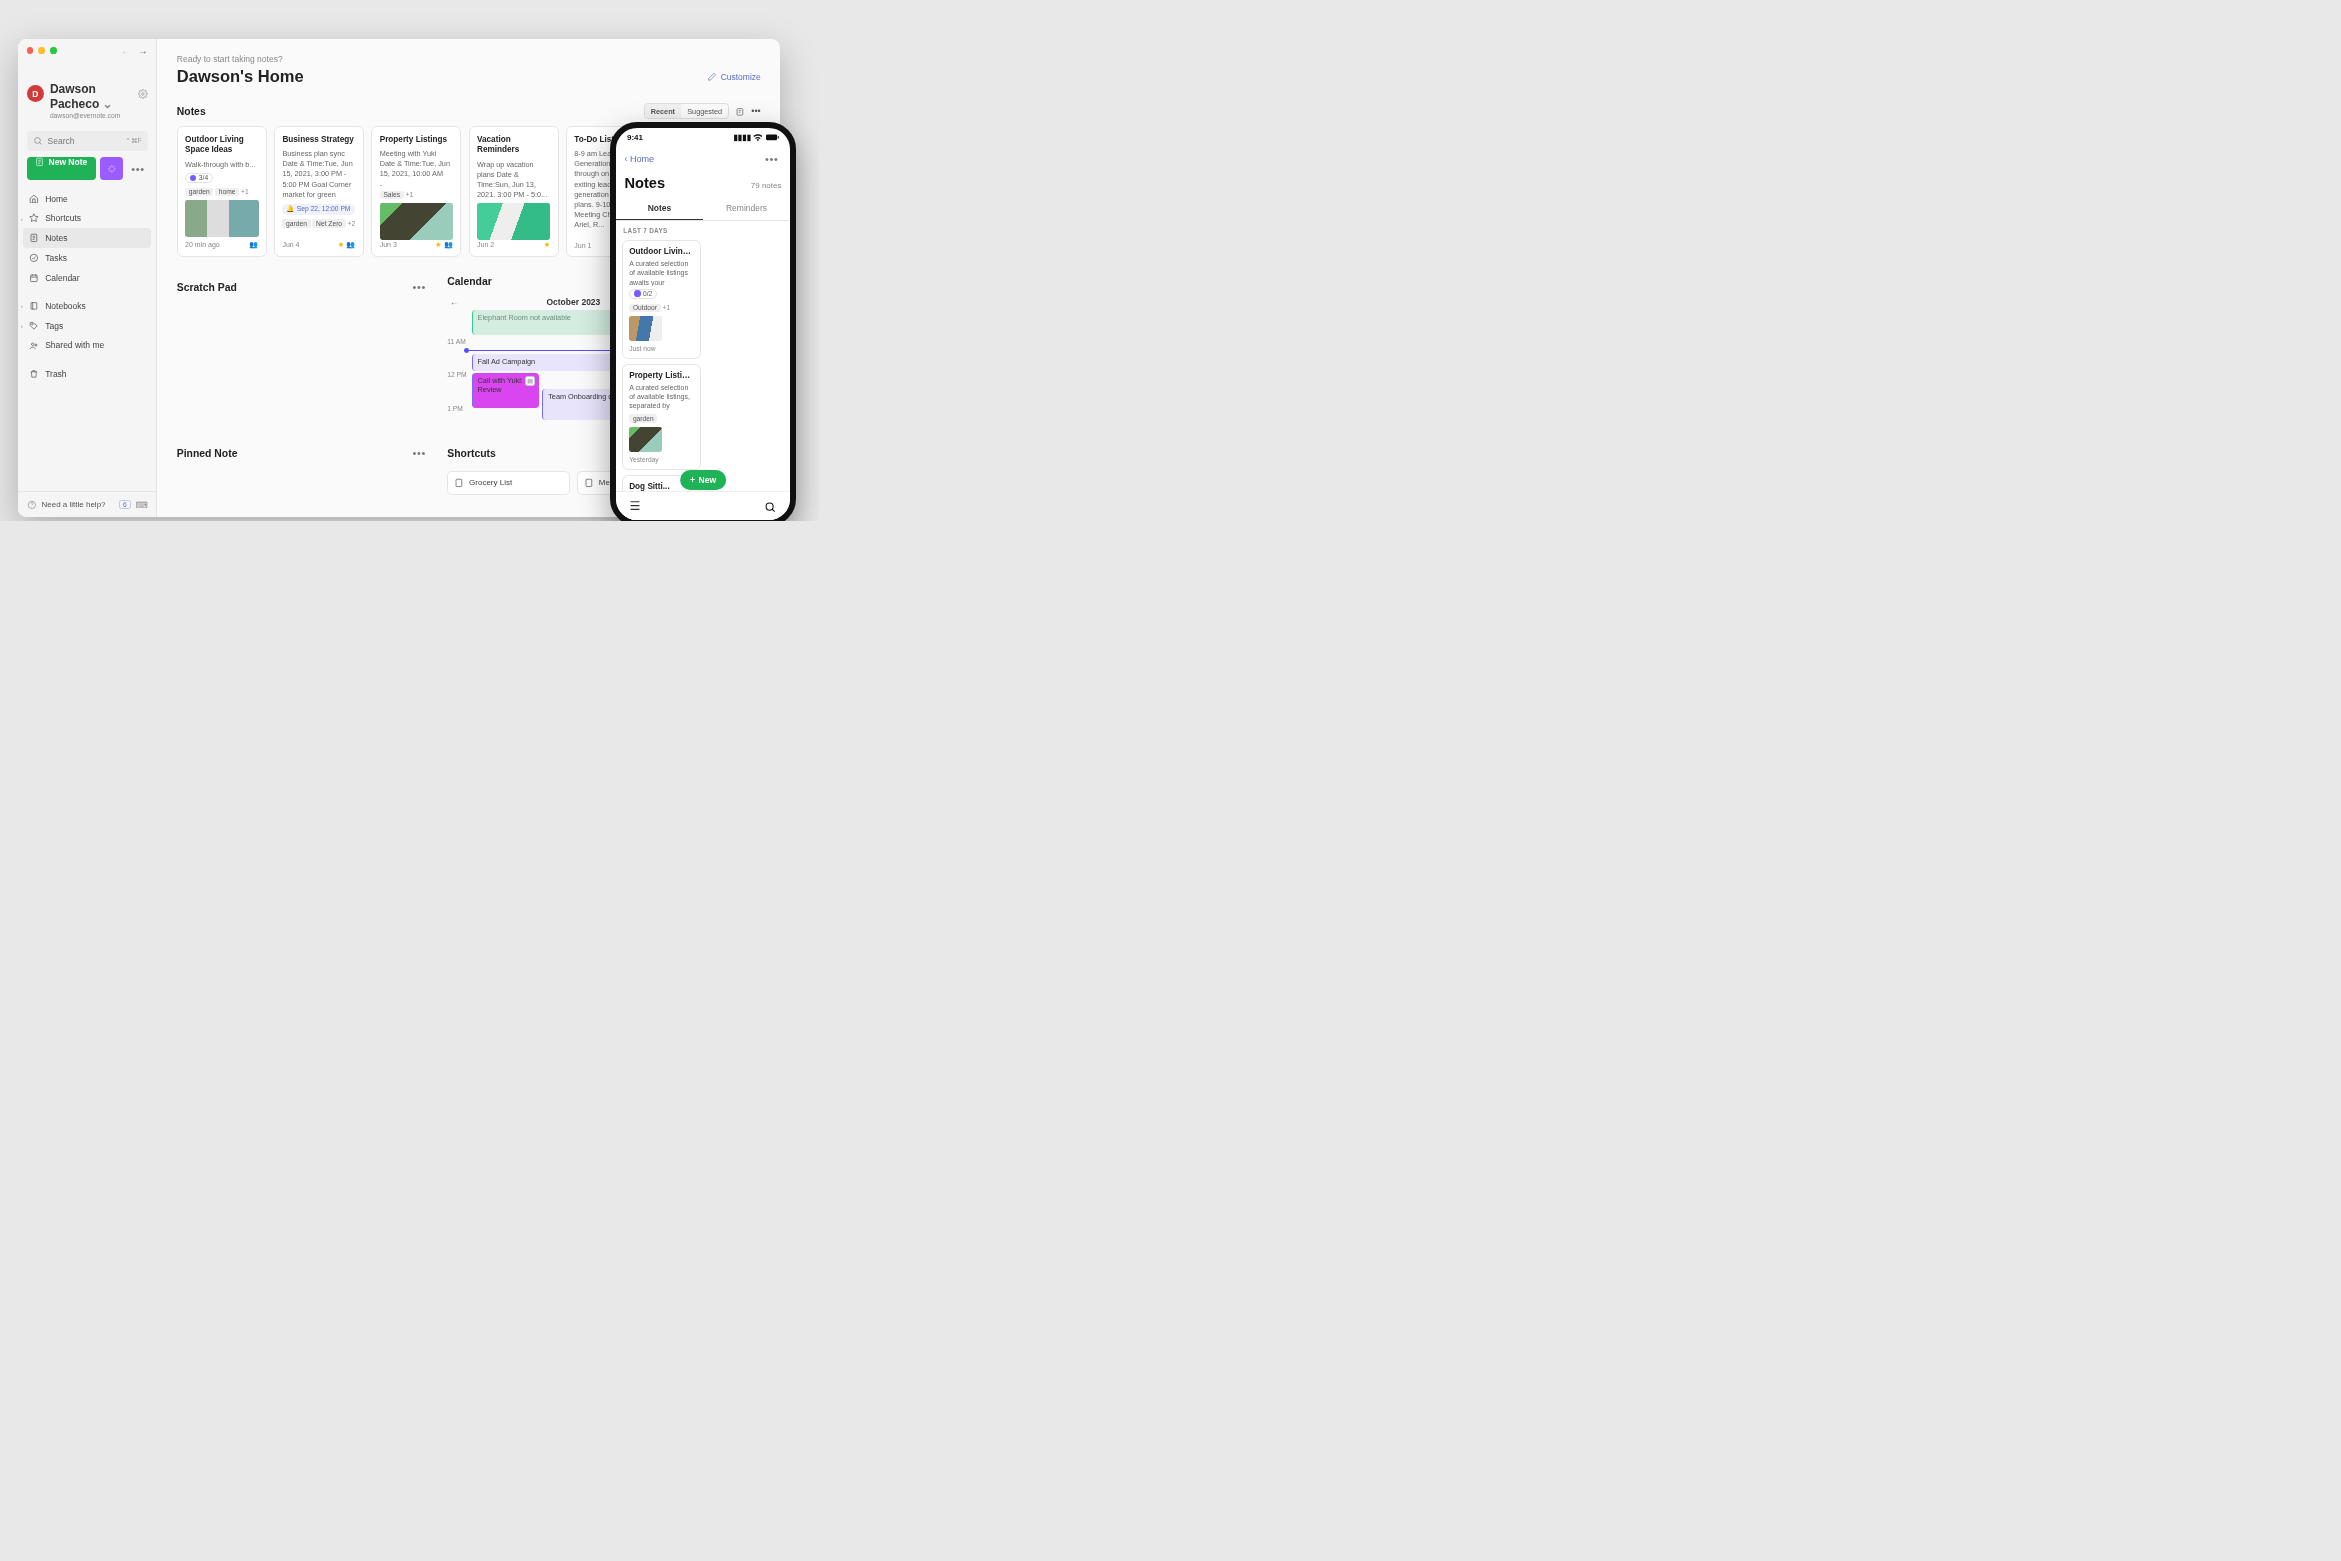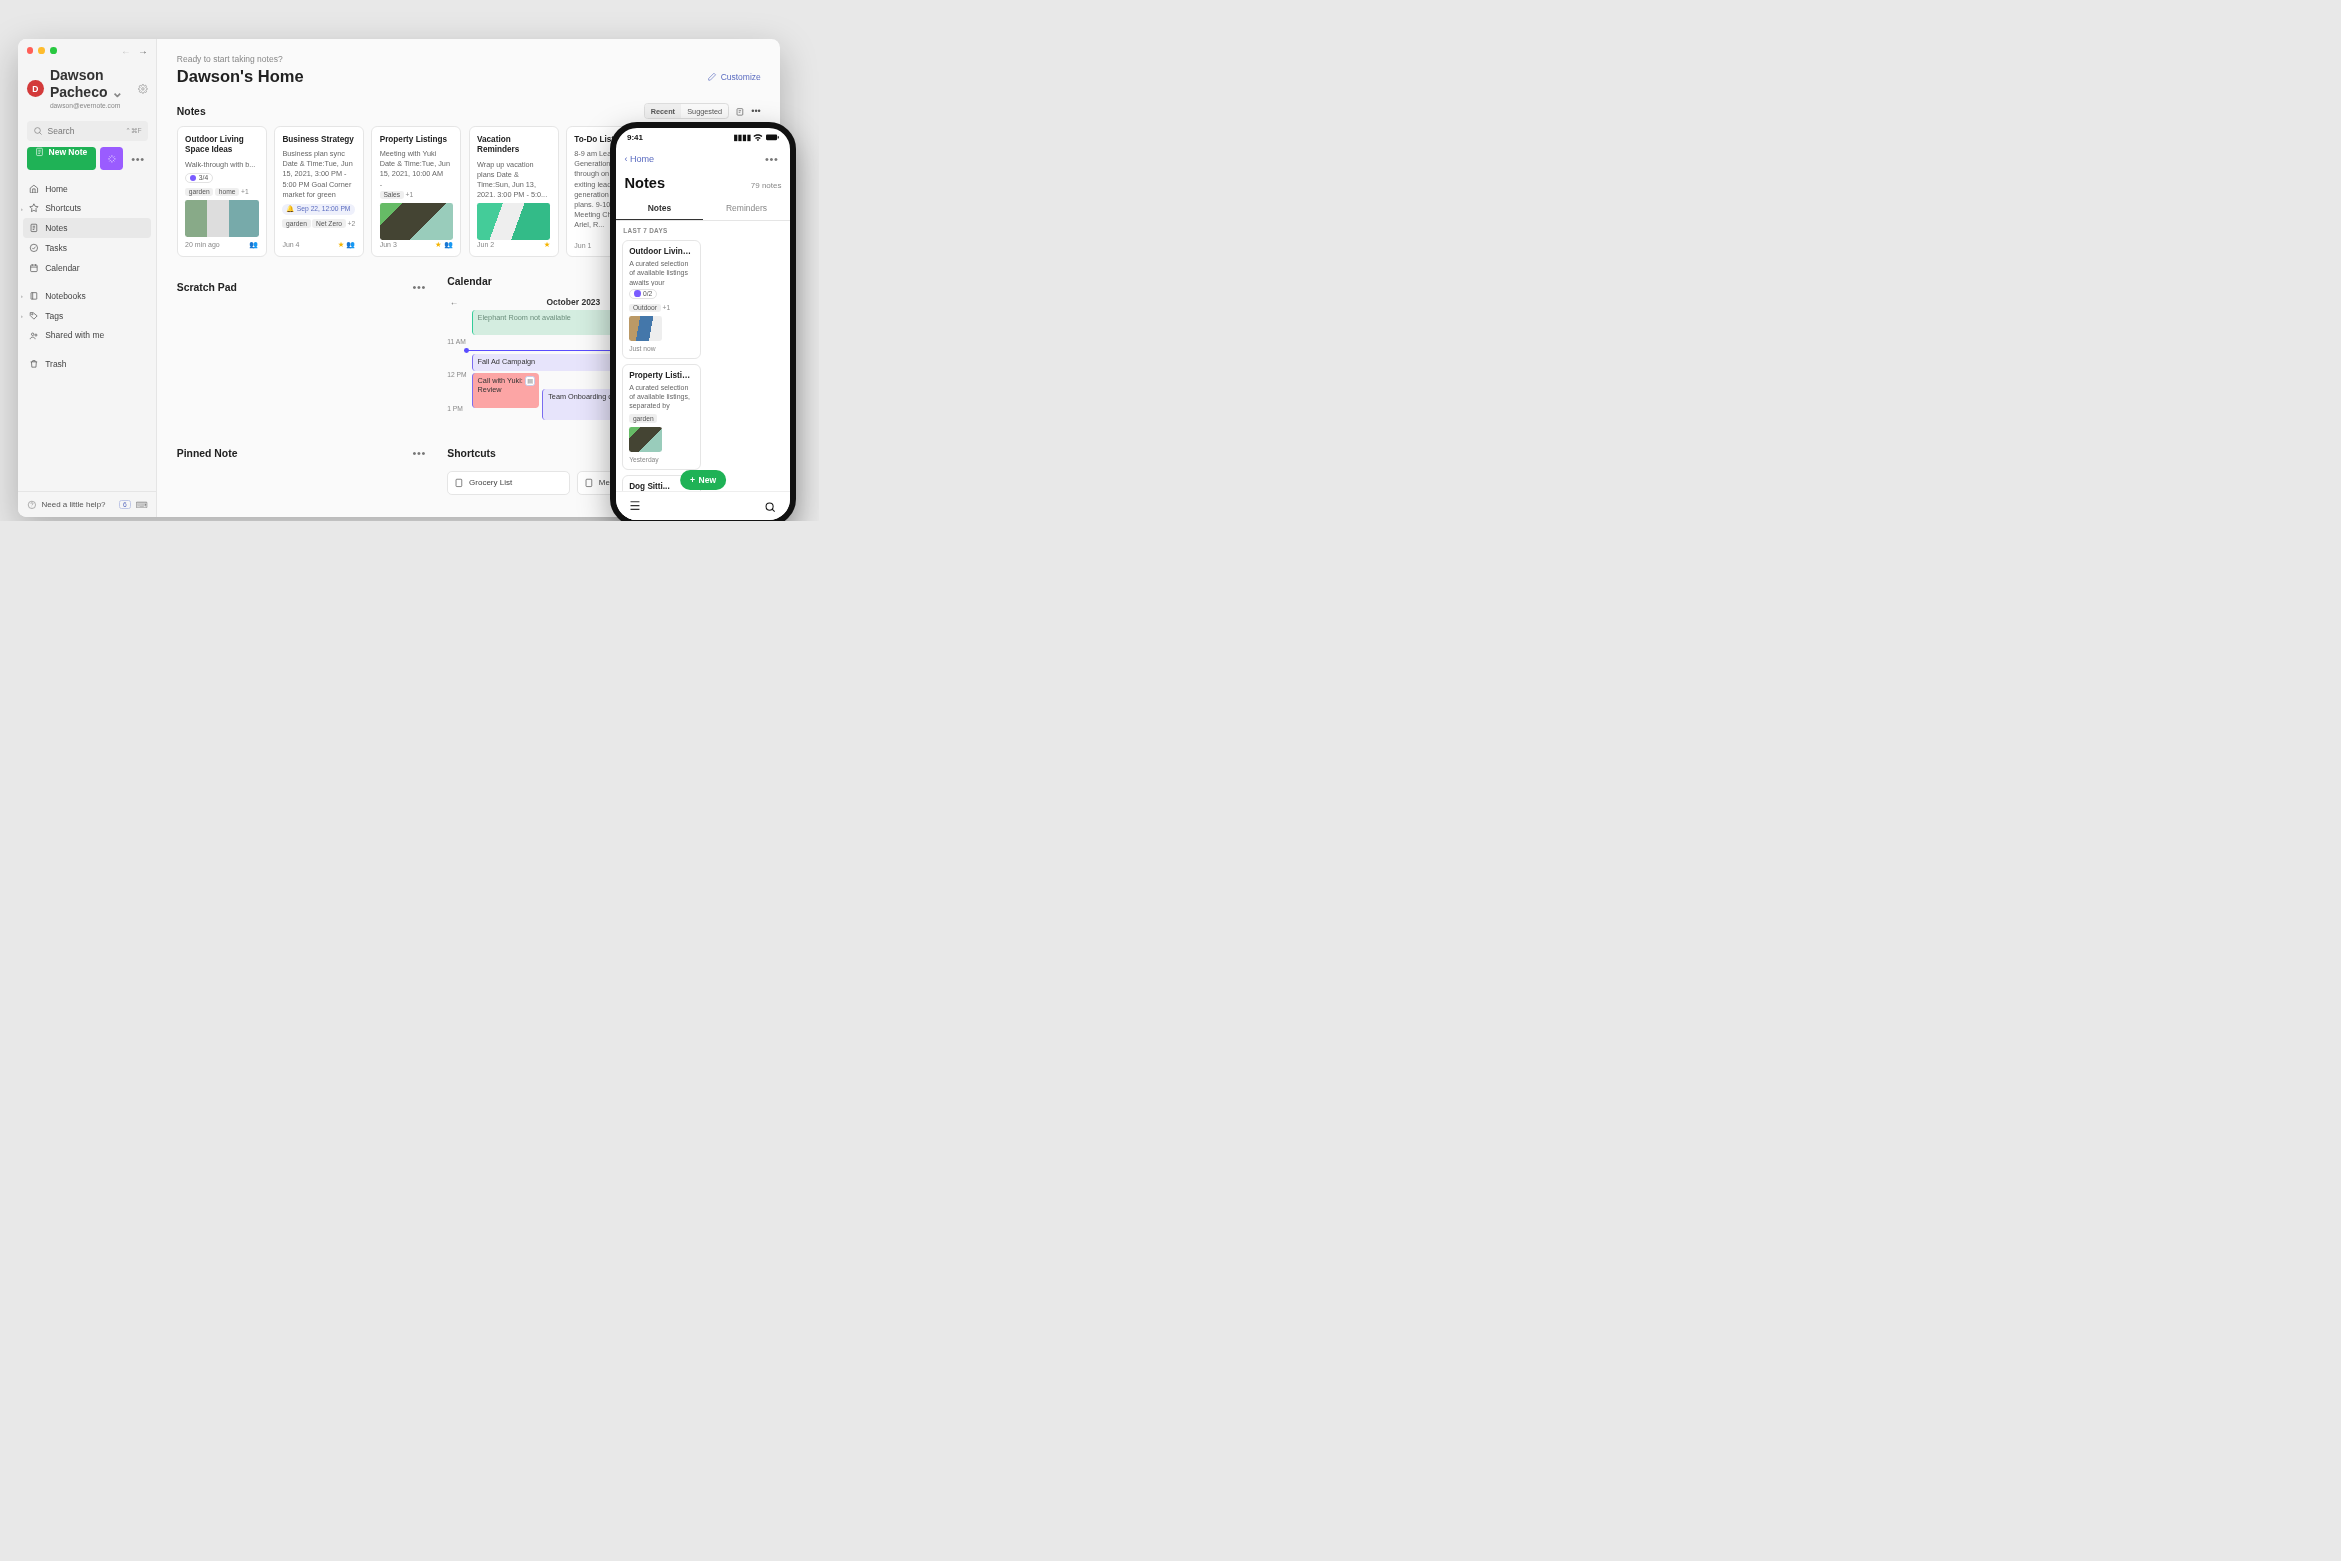--- a/index.html
+++ b/index.html
@@ -11,21 +11,21 @@
 .titlebar { height: 23px; display: flex; align-items: center; padding: 0 8.5px; }
 .traffic { display: flex; gap: 4.9px; }
 .dot { width: 6.7px; height: 6.7px; border-radius: 50%; }
 .dot.red { background: #ff5f57; } .dot.yellow { background: #febc2e; } .dot.green { background: #28c840; }
 .navarrows { margin-left: auto; display: flex; gap: 7.3px; color: #a0a0a0; }
 .navarrows span:first-child{color:#c5c5c5}
 
 .profile { display: flex; align-items: center; padding: 4.9px 8.5px; gap: 6.1px; position: relative; }
 .avatar { width: 17px; height: 17px; border-radius: 50%; background: #d33a3a; color: #fff; display: flex; align-items: center; justify-content: center; font-weight: 600; font-size: 8.5px; }
 .profile-info { flex: 1; line-height: 1.25; }
-.profile-name { font-size: 14px; font-weight: 600; color: #333; }
+.profile-name { font-size: 12px; font-weight: 600; color: #333; margin-top: 15px; }
 .profile-email { font-size: 6.7px; color: #888; }
 .gear-icon { color: #888; font-size: 8.5px; }
 
 .search { margin: 6.1px 8.5px; background: #ececec; border-radius: 3.7px; display: flex; align-items: center; padding: 4.9px 6.1px; color: #777; font-size: 8.5px; }
 .search .kbd { margin-left: auto; font-size: 6.7px; color: #999; }
 
 .btnrow { display: flex; gap: 4.9px; padding: 0 8.5px; margin-bottom: 8.5px; }
 .newnote { flex: 1; background: #1fb256; color: #fff; border-radius: 3.7px; display: flex; align-items: flex-start; justify-content: center; gap: 3.7px; font-weight: 600; font-size: 8.5px; height: 23px; cursor: pointer; }
 .aibtn { width: 23px; height: 23px; background: #9a5cff; border-radius: 3.7px; display: flex; align-items: center; justify-content: center; color: #fff; cursor: pointer; }
 .more { width: 19.5px; height: 23px; display: flex; align-items: center; justify-content: center; color: #777; cursor: pointer; font-size: 11px; letter-spacing: 0.6px; }
@@ -380,21 +380,21 @@
             <div>October 2023</div>
             <span>→</span>
           </div>
           <div class="calbody">
             <div class="ev" style="top:0;left:24.4px;right:0;height:24.4px;background:#d4ede0;border-left:1.8px solid #3c9;color:#6b8e7c"><span>Elephant Room not available</span><span class="note-icon">+</span></div>
             <div class="timelabel" style="top:27.4px">11 AM</div>
             <div class="nowdot" style="top:38px"></div>
             <div class="nowline" style="top:40px"></div>
             <div class="ev" style="top:44px;left:24.4px;right:0;height:17px;background:#e7e4fb;border-left:1.8px solid #7a6cf0;color:#333"><span>Fall Ad Campaign</span><span class="note-icon">▤</span></div>
             <div class="timelabel" style="top:61px">12 PM</div>
-            <div class="ev" style="top:63px;left:24.4px;width:67px;height:35px;background:#fca5a5;border-left:1.8px solid #7a6cf0;color:#333"><span>Call with Yuki: Review</span><span class="note-icon">▤</span></div>
+            <div class="ev" style="top:63px;left:24.4px;width:67px;height:35px;background:#d946ef;border-left:1.8px solid #7a6cf0;color:#333"><span>Call with Yuki: Review</span><span class="note-icon">▤</span></div>
             <div class="ev" style="top:79px;left:95px;right:0;height:30.5px;background:#e7e4fb;border-left:1.8px solid #7a6cf0;color:#333"><span>Team Onboarding call with</span><span class="note-icon">▤</span></div>
             <div class="timelabel" style="top:95px">1 PM</div>
           </div>
         </div>
       </div>
 
       <div class="col" style="max-width:43px;overflow:hidden">
         <div class="colhead">
             <h2 style="white-space:nowrap">My Tasks</h2>
           </div>

